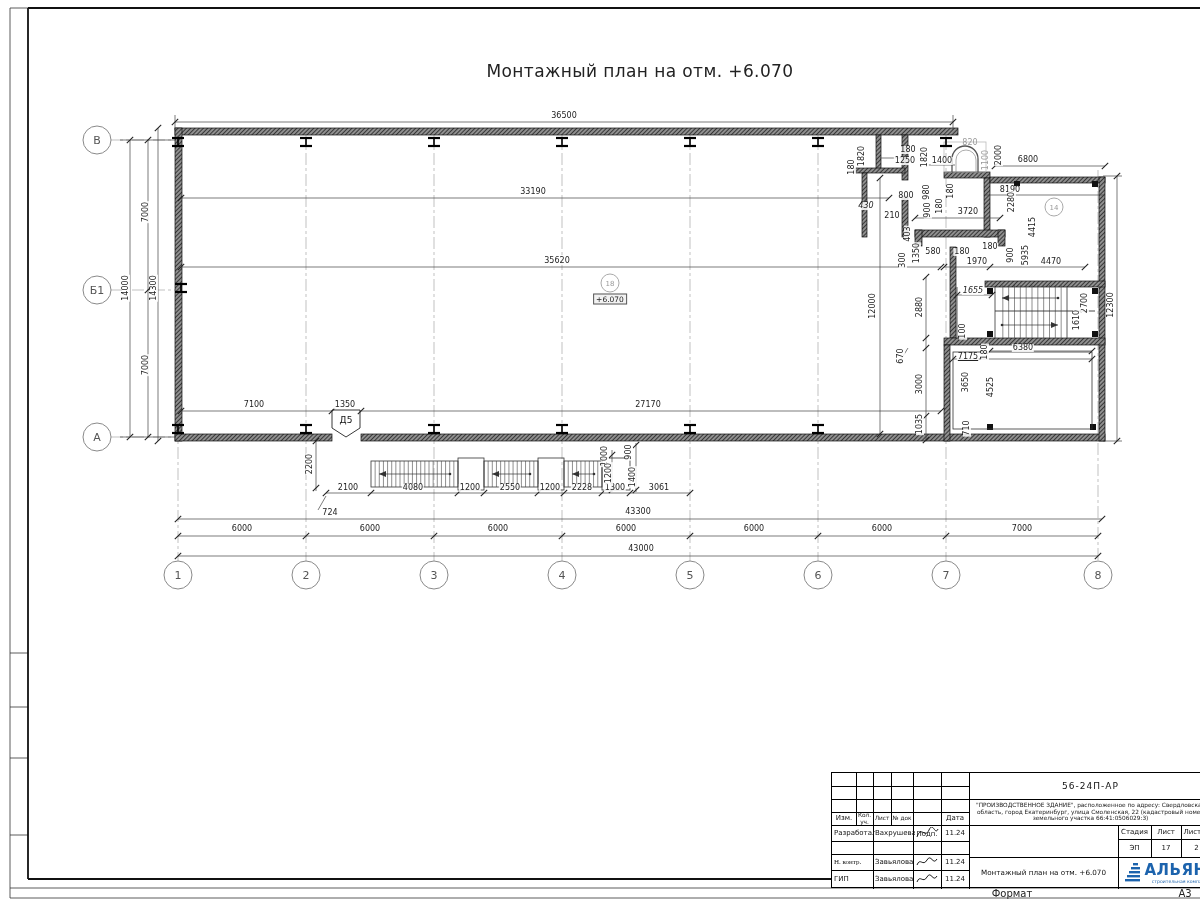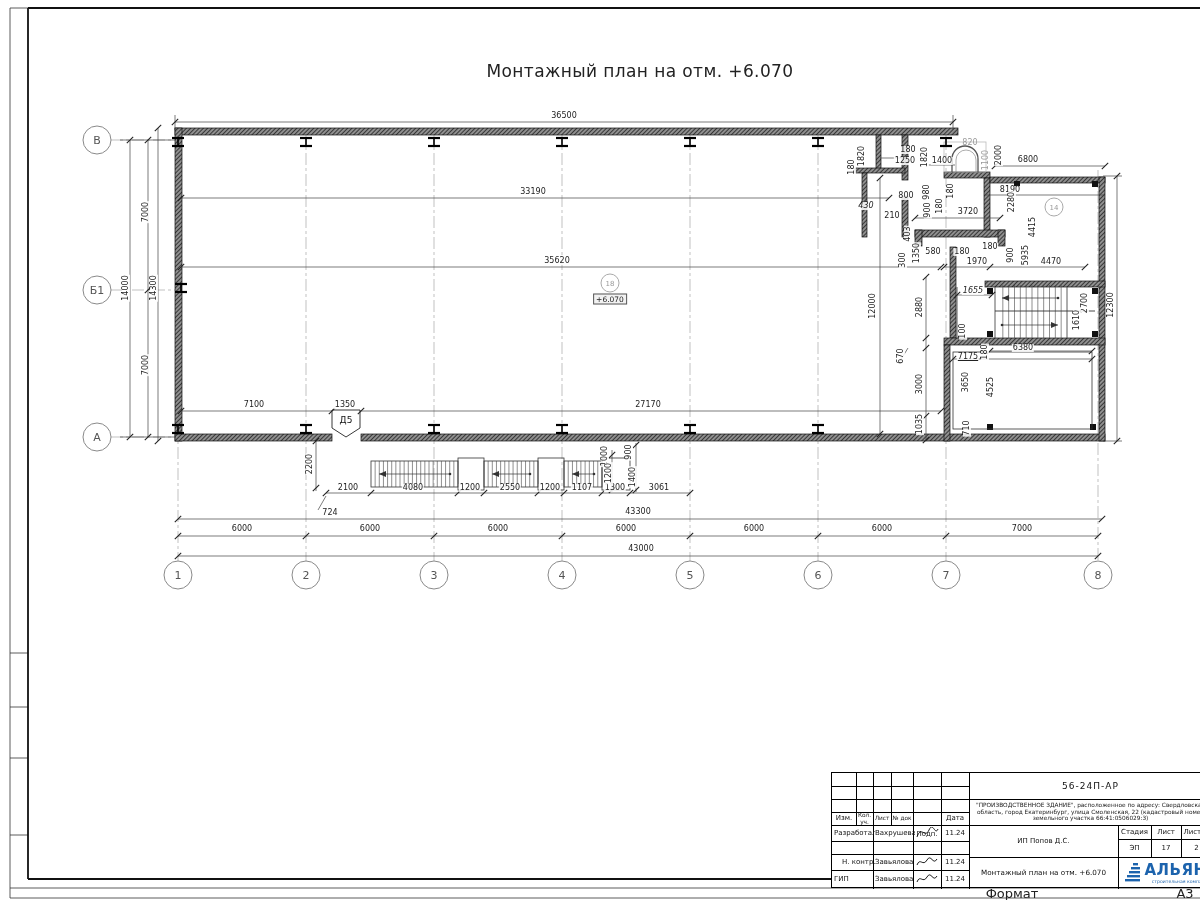--- a/index.html
+++ b/index.html
@@ -26,21 +26,21 @@
       border:1.6px solid #000;box-sizing:border-box;font-size:7px;color:#111;}
   .tb .vl,.tb .hl{position:absolute;background:#000;}
   .tb .vl{width:1px;} .tb .hl{height:1px;}
   .tb .cell{position:absolute;display:flex;align-items:center;justify-content:center;
             text-align:center;overflow:hidden;line-height:1.15;}
   .tb .lft{justify-content:flex-start;padding-left:2px;text-align:left;}
   .tb .small{font-size:5.8px;color:#222;}
   .tb .code{font-size:9px;letter-spacing:1px;}
   .tb .logotxt{font-size:15px;font-weight:bold;color:#1c63ad;letter-spacing:.5px;white-space:nowrap;}
   .tb .logosub{font-size:4.6px;color:#1c63ad;white-space:nowrap;}
-  .fmt{position:absolute;font-size:13px;color:#222;transform:translate(-50%,-50%);}
+  .fmt{position:absolute;font-size:10px;color:#222;transform:translate(-50%,-50%);}
 </style>
 </head>
 <body>
 
 <div class="sheet">
 
   <svg class="lw" width="1200" height="900" viewBox="0 0 1200 900">
     <defs>
       <pattern id="hatch" width="3" height="3" patternUnits="userSpaceOnUse" patternTransform="rotate(45)">
         <rect width="3" height="3" fill="#8f8f8f"></rect>
@@ -361,21 +361,21 @@
       <span class="dim" style="left: 533px; top: 192px;">33190</span>
       <span class="dim" style="left: 557px; top: 261px;">35620</span>
       <span class="dim" style="left: 254px; top: 405px;">7100</span>
       <span class="dim" style="left: 345px; top: 405px;">1350</span>
       <span class="dim" style="left: 648px; top: 405px;">27170</span>
       <span class="dim" style="left: 348px; top: 488px;">2100</span>
       <span class="dim" style="left: 413px; top: 488px;">4080</span>
       <span class="dim" style="left: 470px; top: 488px;">1200</span>
       <span class="dim" style="left: 510px; top: 488px;">2550</span>
       <span class="dim" style="left: 550px; top: 488px;">1200</span>
-      <span class="dim" style="left: 582px; top: 488px;">1107</span>
+      <span class="dim" style="left: 582px; top: 488px;">2228</span>
       <span class="dim" style="left: 615px; top: 488px;">1300</span>
       <span class="dim" style="left: 659px; top: 488px;">3061</span>
       <span class="dim" style="left: 330px; top: 513px;">724</span>
       <span class="dim" style="left: 638px; top: 512px;">43300</span>
       <span class="dim" style="left: 242px; top: 529px;">6000</span>
       <span class="dim" style="left: 370px; top: 529px;">6000</span>
       <span class="dim" style="left: 498px; top: 529px;">6000</span>
       <span class="dim" style="left: 626px; top: 529px;">6000</span>
       <span class="dim" style="left: 754px; top: 529px;">6000</span>
       <span class="dim" style="left: 882px; top: 529px;">6000</span>
@@ -478,21 +478,21 @@
     <div class="cell" style="left:109px;top:39px;width:28px;height:13px;">Дата</div>
 
     <div class="cell lft" style="left:0;top:52px;width:41px;height:16px;">Разработал</div>
     <div class="cell lft" style="left:41px;top:52px;width:40px;height:16px;">Вахрушева</div>
     <div class="cell" style="left:81px;top:52px;width:28px;height:16px;">
       <svg width="24" height="13">
           <path d="M2 10 C6 -2 10 12 14 3 S 20 9 23 2" fill="none" stroke="#000" stroke-width="0.9"></path>
         </svg>
     </div>
     <div class="cell" style="left:109px;top:52px;width:28px;height:16px;">11.24</div>
-    <div class="cell lft" style="left:8px;top:81px;width:41px;height:16px;">Н. контр.</div>
+    <div class="cell lft" style="left:0;top:81px;width:41px;height:16px;font-family:Liberation Serif, serif;">Н. контр.</div>
     <div class="cell lft" style="left:41px;top:81px;width:40px;height:16px;">Завьялова</div>
     <div class="cell" style="left:81px;top:81px;width:28px;height:16px;">
       <svg width="24" height="13">
           <path d="M2 9 C5 1 8 11 12 4 S 18 10 22 3" fill="none" stroke="#000" stroke-width="0.9"></path>
         </svg>
     </div>
     <div class="cell" style="left:109px;top:81px;width:28px;height:16px;">11.24</div>
     <div class="cell lft" style="left:0;top:97px;width:41px;height:19px;">ГИП</div>
     <div class="cell lft" style="left:41px;top:97px;width:40px;height:19px;">Завьялова</div>
     <div class="cell" style="left:81px;top:97px;width:28px;height:19px;">
@@ -505,21 +505,20 @@
     <div class="hl" style="left:137px;top:26px;width:243px;"></div>
     <div class="hl" style="left:137px;top:52px;width:243px;"></div>
     <div class="hl" style="left:137px;top:84px;width:243px;"></div>
     <div class="hl" style="left:286px;top:66px;width:94px;"></div>
     <div class="vl" style="left:286px;top:52px;height:64px;"></div>
     <div class="vl" style="left:319px;top:52px;height:32px;"></div>
     <div class="vl" style="left:349px;top:52px;height:32px;"></div>
 
     <div class="cell code" style="left:137px;top:0;width:243px;height:26px;">56-24П-АР</div>
     <div class="cell small" style="left:140px;top:26px;width:237px;height:26px;">"ПРОИЗВОДСТВЕННОЕ ЗДАНИЕ", расположенное по адресу: Свердловская область, город Екатеринбург, улица Смоленская, 22 (кадастровый номер земельного участка 66:41:0506029:3)</div>
-    <div class="cell" style="left:137px;top:52px;width:149px;height:32px;">ИП Попов Д.С.</div>
     <div class="cell" style="left:286px;top:52px;width:33px;height:14px;">Стадия</div>
     <div class="cell" style="left:319px;top:52px;width:30px;height:14px;">Лист</div>
     <div class="cell" style="left:349px;top:52px;width:31px;height:14px;">Листов</div>
     <div class="cell" style="left:286px;top:66px;width:33px;height:18px;">ЭП</div>
     <div class="cell" style="left:319px;top:66px;width:30px;height:18px;">17</div>
     <div class="cell" style="left:349px;top:66px;width:31px;height:18px;">2</div>
     <div class="cell" style="left:137px;top:84px;width:149px;height:32px;font-size:7.2px;white-space:nowrap;">Монтажный план на отм. +6.070</div>
     <div class="cell" style="left:286px;top:84px;width:94px;height:32px;justify-content:flex-start;padding-left:6px;">
       <svg width="24" height="24">
         <g fill="#1c63ad">

